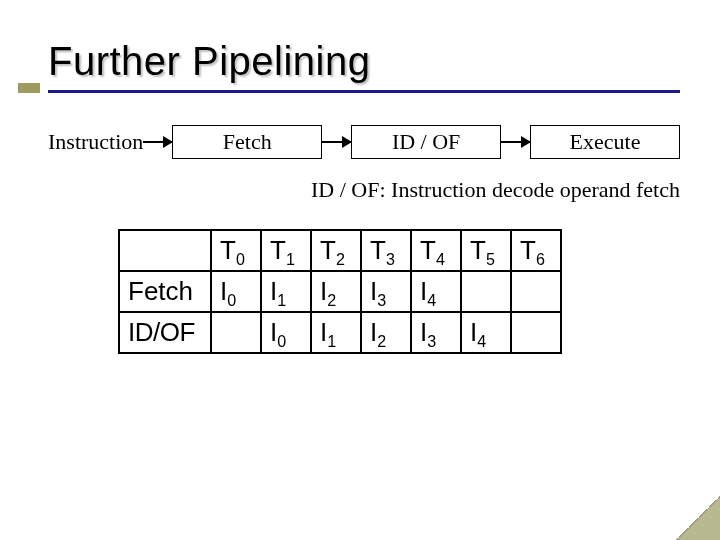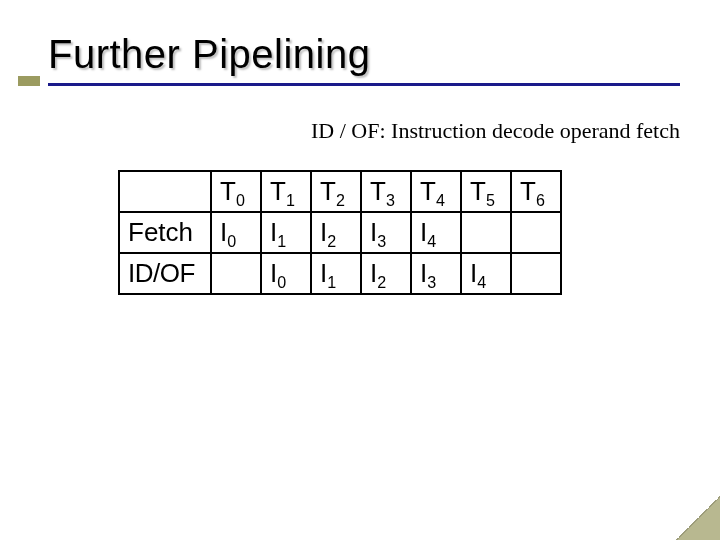--- a/index.html
+++ b/index.html
@@ -20,21 +20,21 @@
     border-bottom: 3px solid #1a1a8a;
     padding-bottom: 4px;
     margin-bottom: 32px;
     position: relative;
   }
   .title {
     font-size: 40px;
     font-weight: 400;
     letter-spacing: 0.5px;
     text-shadow: 2px 2px 2px rgba(0,0,0,0.25);
-    margin: 4px 0 2px 0;
+    margin: 11px 0 2px 0;
   }
   .title-accent {
     position: absolute;
     left: -30px;
     bottom: -3px;
     width: 22px;
     height: 10px;
     background: #9b9b60;
   }
 
@@ -125,20 +125,29 @@
 </style>
 </head>
 <body>
 
 <div class="slide">
   <div class="title-wrap">
     <div class="title-accent"></div>
     <h1 class="title">Further Pipelining</h1>
   </div>
 
+  <div class="pipe-row">
+    <div class="pipe-label">Instruction</div>
+    <div class="pipe-arrow"></div>
+    <div class="pipe-box">Fetch</div>
+    <div class="pipe-arrow"></div>
+    <div class="pipe-box">ID / OF</div>
+    <div class="pipe-arrow"></div>
+    <div class="pipe-box">Execute</div>
+  </div>
 
   <div class="note">ID / OF: Instruction decode operand fetch</div>
 
   <div class="table-wrap">
     <table class="pipe">
       <tbody>
           <tr>
         <th class="rowhdr"></th>
         <th><span>T</span><sub>0</sub></th>
         <th><span>T</span><sub>1</sub></th>

